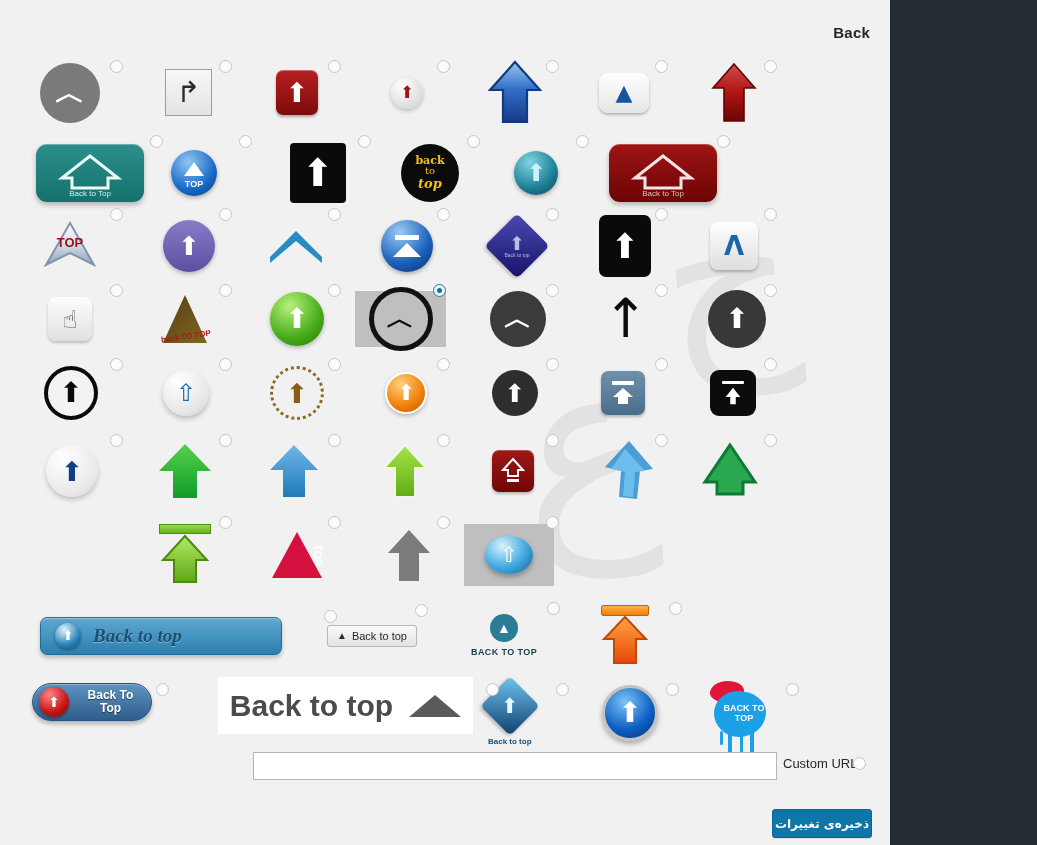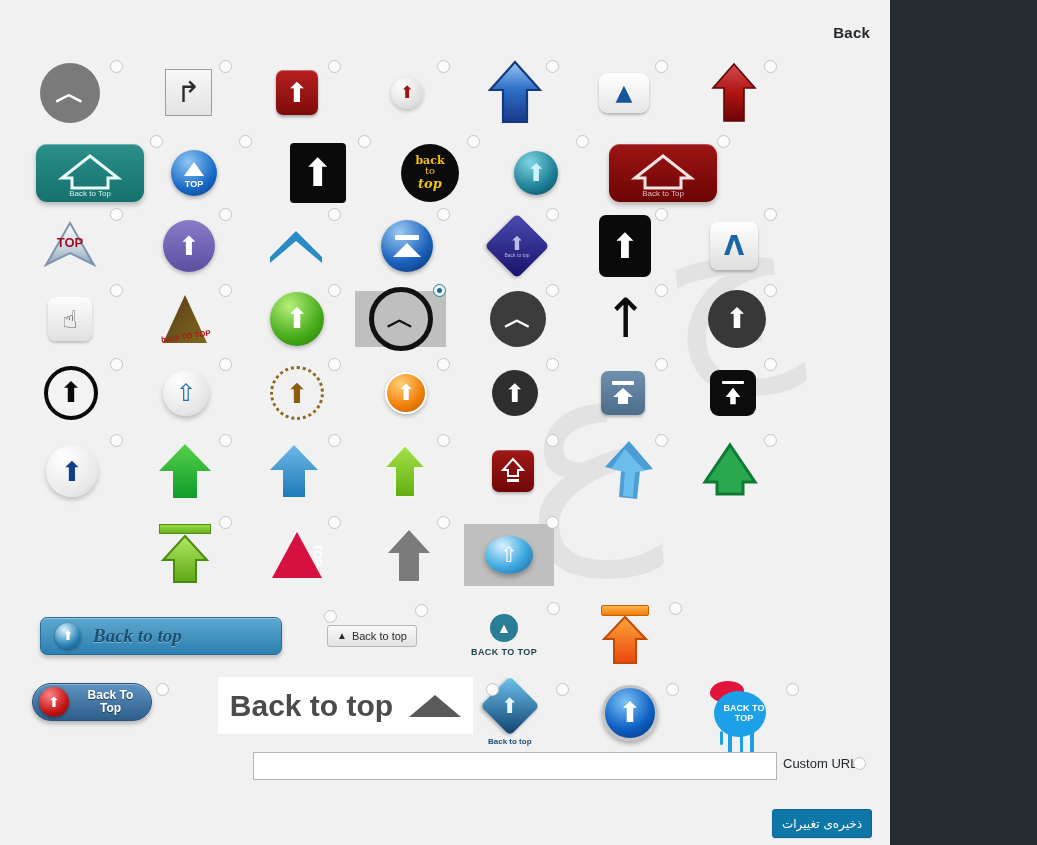--- a/index.html
+++ b/index.html
@@ -91,20 +91,21 @@
   }
   #save-button{
     position:absolute;left:772px;top:57px;
     width:98px;height:27px;
     background:#0f76a8;border:1px solid #0c6693;border-radius:3px;
     color:#fff;font-size:12px;
     display:flex;align-items:center;justify-content:center;
     direction:rtl;cursor:pointer;
     box-shadow:0 1px 0 rgba(0,0,0,.08);
     font-family:"DejaVu Sans",sans-serif;
+    font-weight:bold;
   }
 
   
   .ic{position:relative;display:block;}
 
   
   .glyph{display:flex;align-items:center;justify-content:center;
          font-family:"DejaVu Sans",sans-serif;line-height:1;}
 
   

